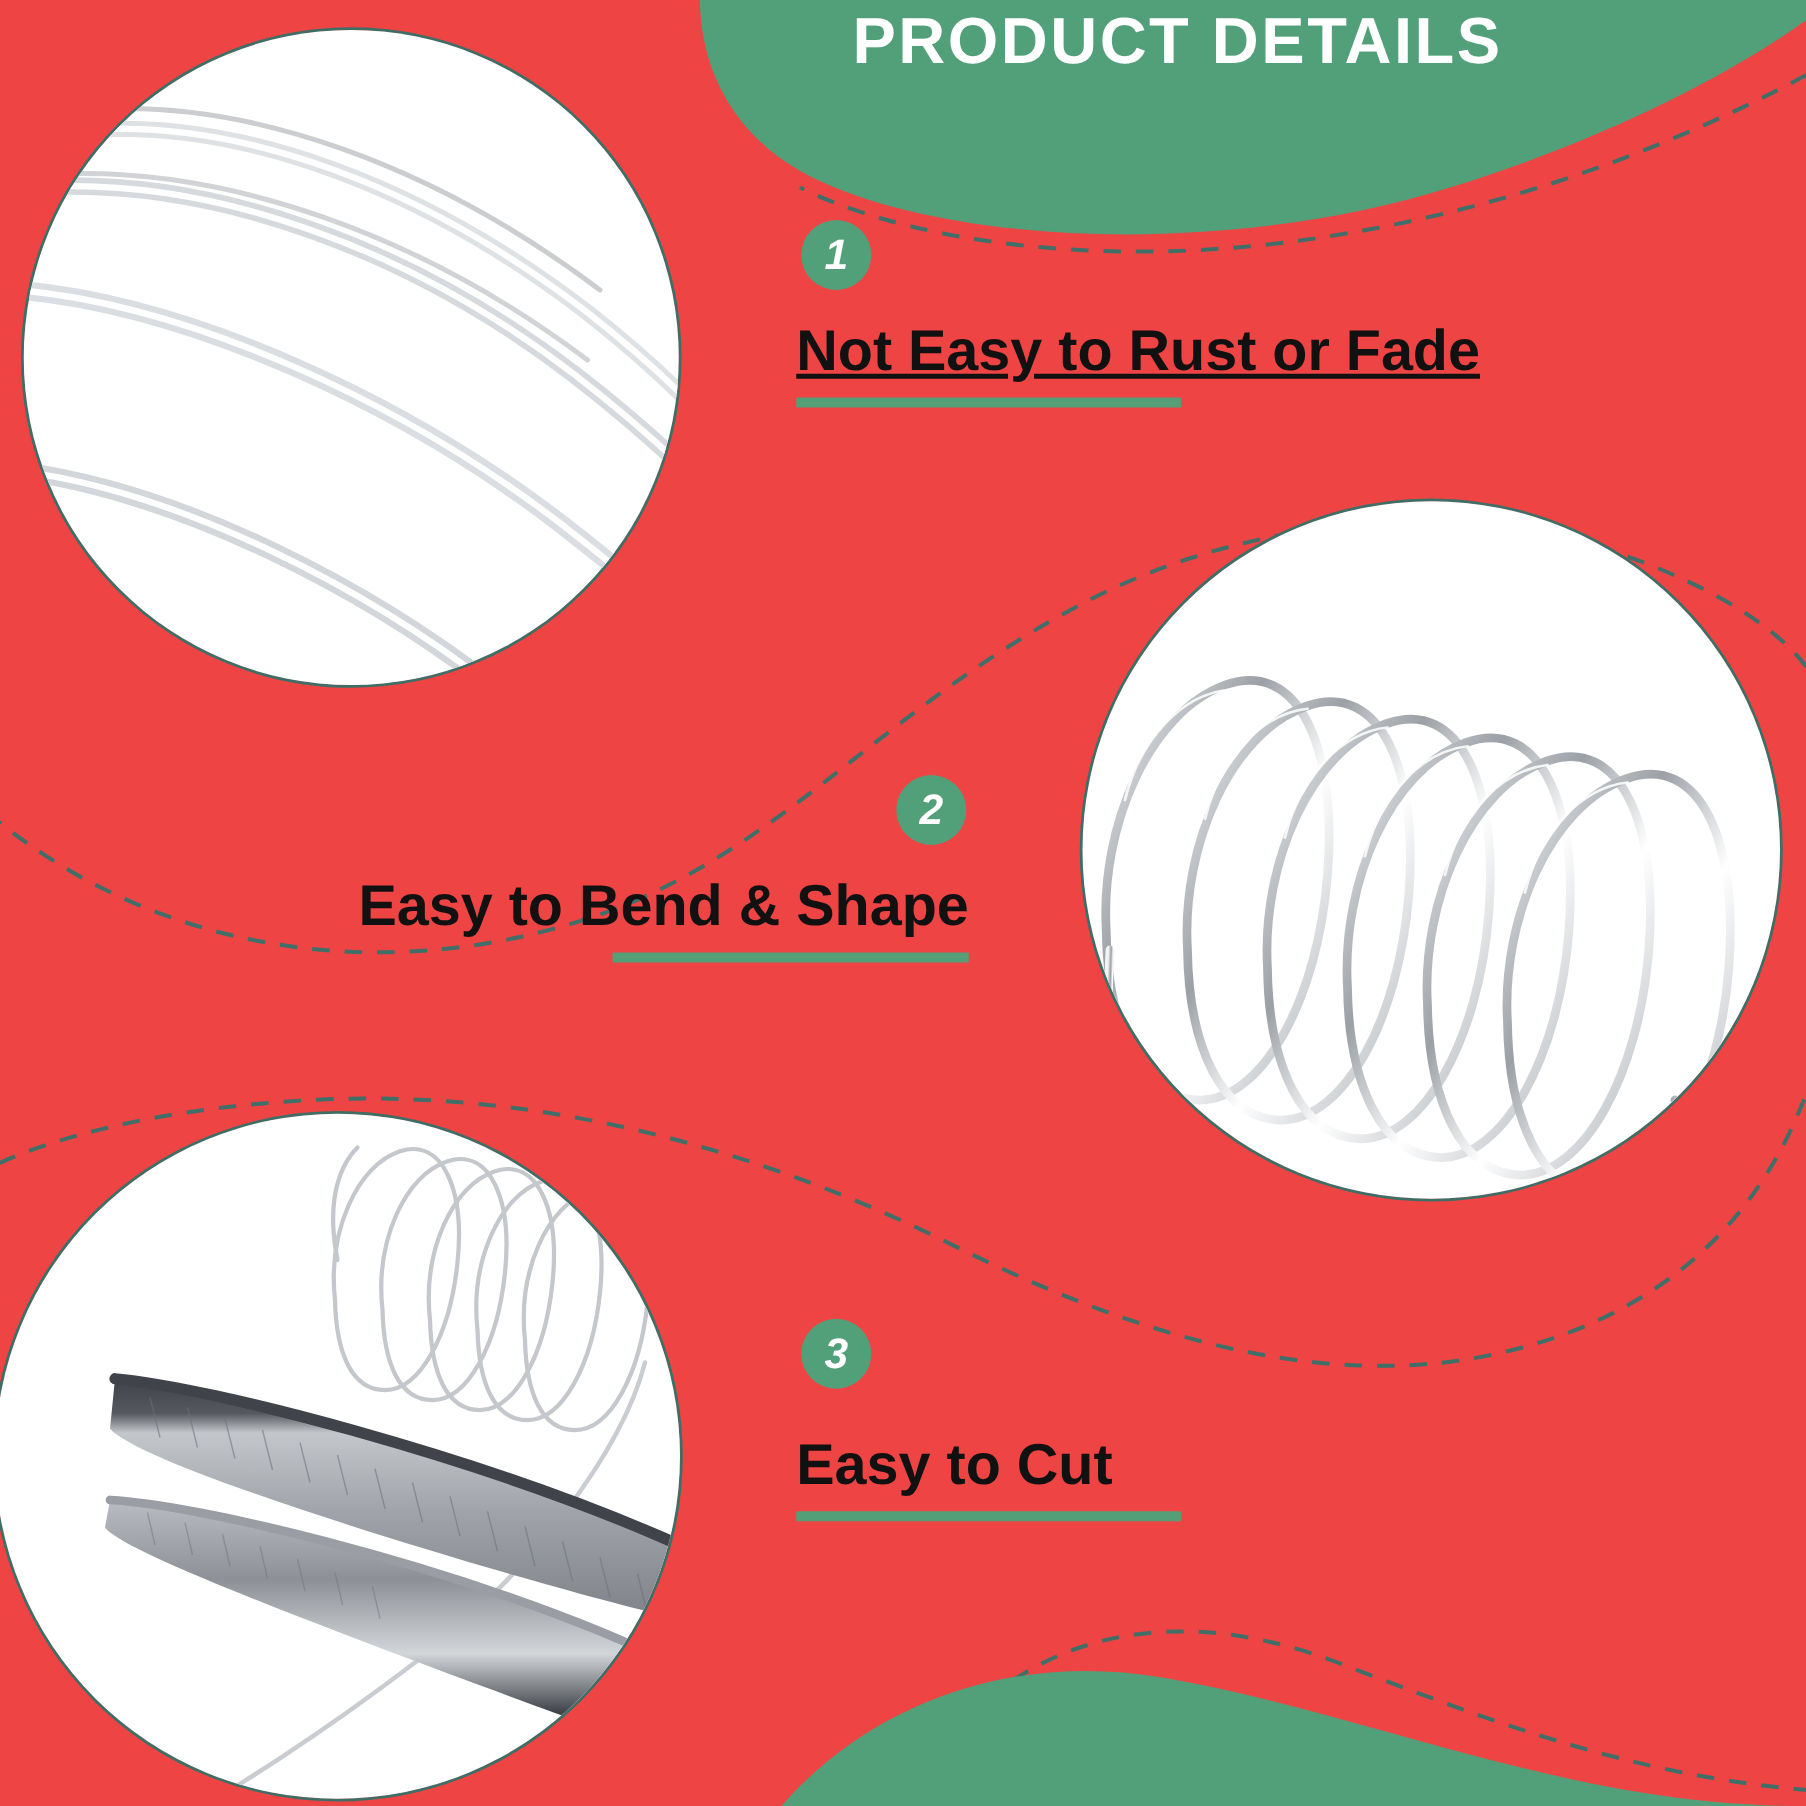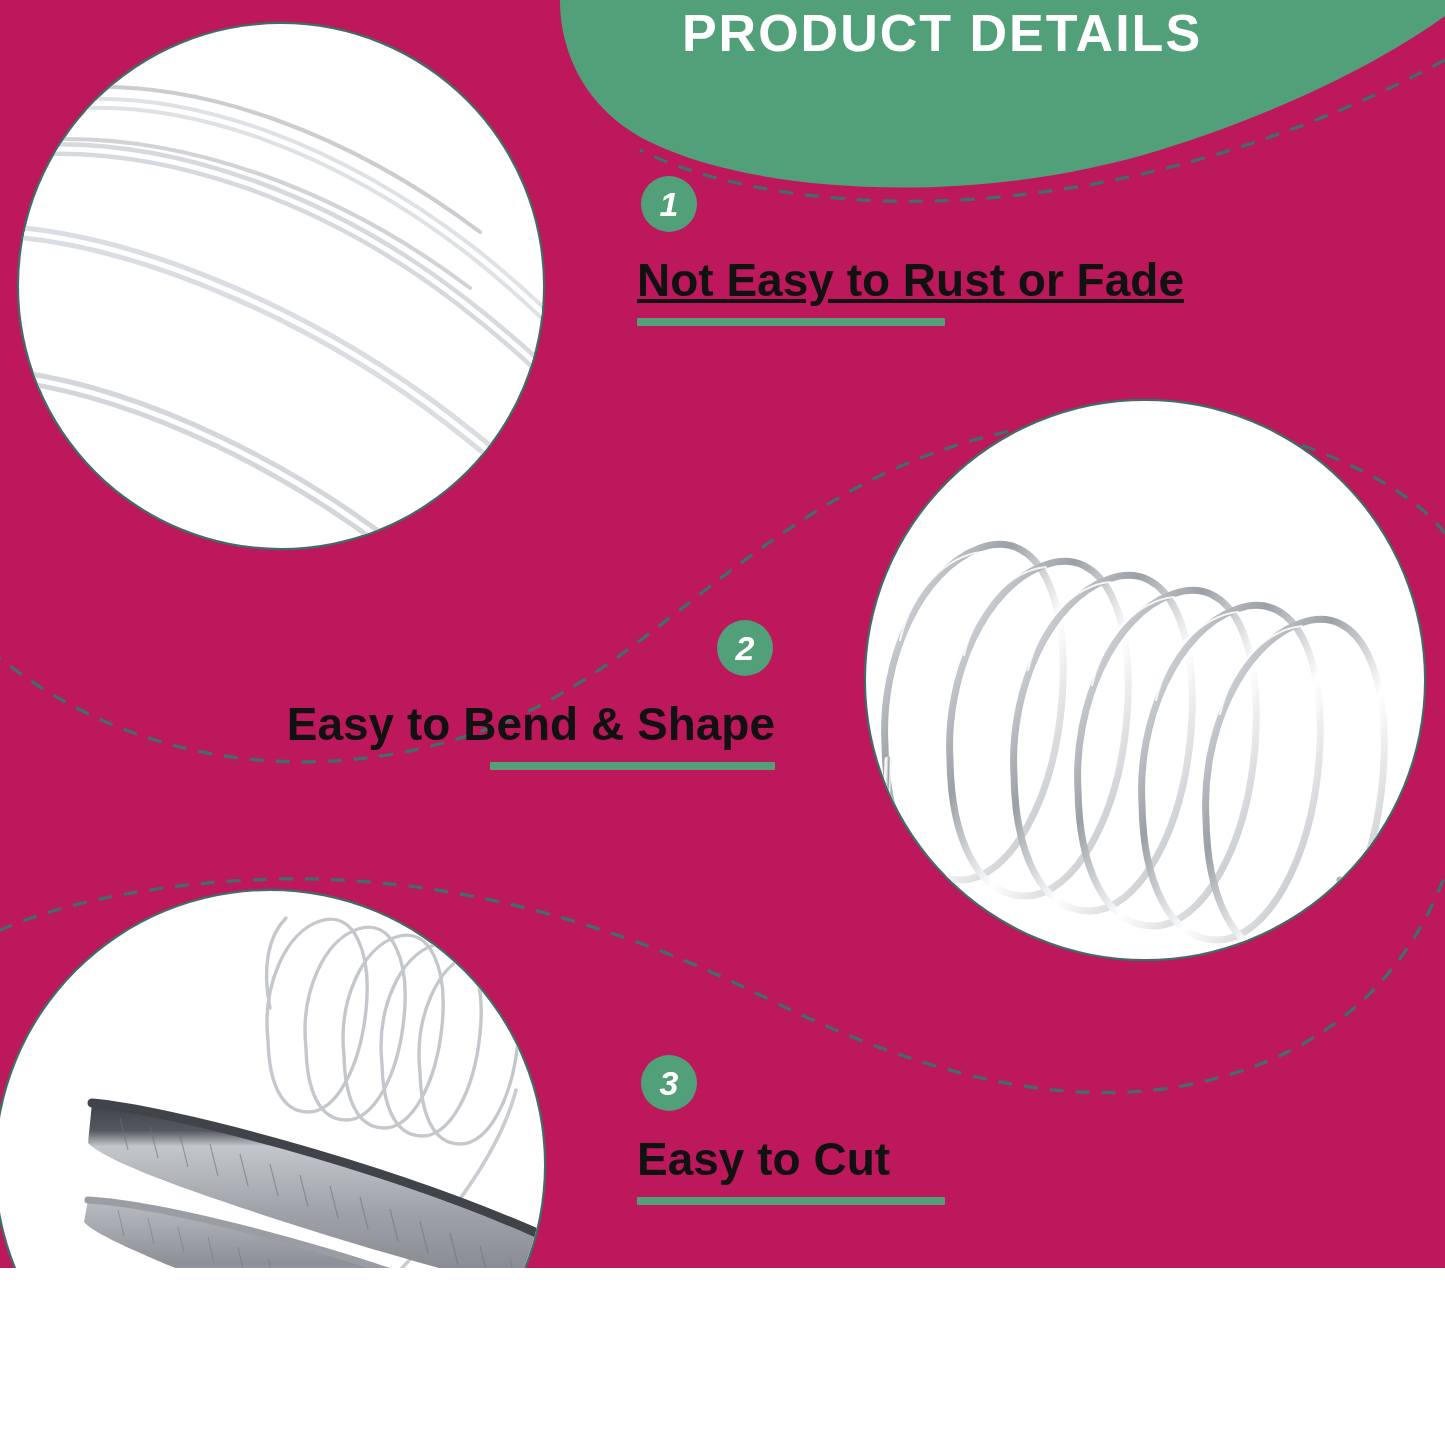--- a/index.html
+++ b/index.html
@@ -1,17 +1,17 @@
 <!DOCTYPE html>
 <html><head>
 <meta charset="utf-8">
 <style>
   html,body{margin:0;padding:0;background:#ffffff;}
   body{width:1445px;height:1445px;overflow:hidden;font-family:"Liberation Sans",sans-serif;}
-  #page{position:relative;width:1445px;height:1268px;background:#be185d;overflow:hidden;}
+  #page{position:relative;width:1445px;height:1445px;background:#ef4444;overflow:hidden;}
   .layer{position:absolute;left:0;top:0;width:1445px;height:1445px;}
   #bg-svg{z-index:1;}
   #photos{z-index:2;}
   #content{z-index:3;}
 
   .feature{position:absolute;}
   .badge{
     width:56px;height:56px;border-radius:50%;
     background:#52a079;color:#ffffff;
     display:flex;align-items:center;justify-content:center;
@@ -247,18 +247,18 @@
     </div>
 
     <div class="feature f-right" style="left:230px;top:620px;width:545px;">
       <div class="badge">2</div>
       <div class="feature-title" style="margin-top:24px;text-align:right;">Easy to Bend &amp; Shape</div>
       <div class="feature-rule" style="width:285px;margin-left:auto;"></div>
     </div>
 
     <div class="feature f-left" style="left:637px;top:1055px;width:600px;">
       <div class="badge">3</div>
-      <div class="feature-title" style="margin-top:24px;">Easy to Cut</div>
+      <div class="feature-title" style="margin-top:36px;">Easy to Cut</div>
       <div class="feature-rule" style="width:308px;"></div>
     </div>
 
   </div>
 </div>
 
 </body></html>

